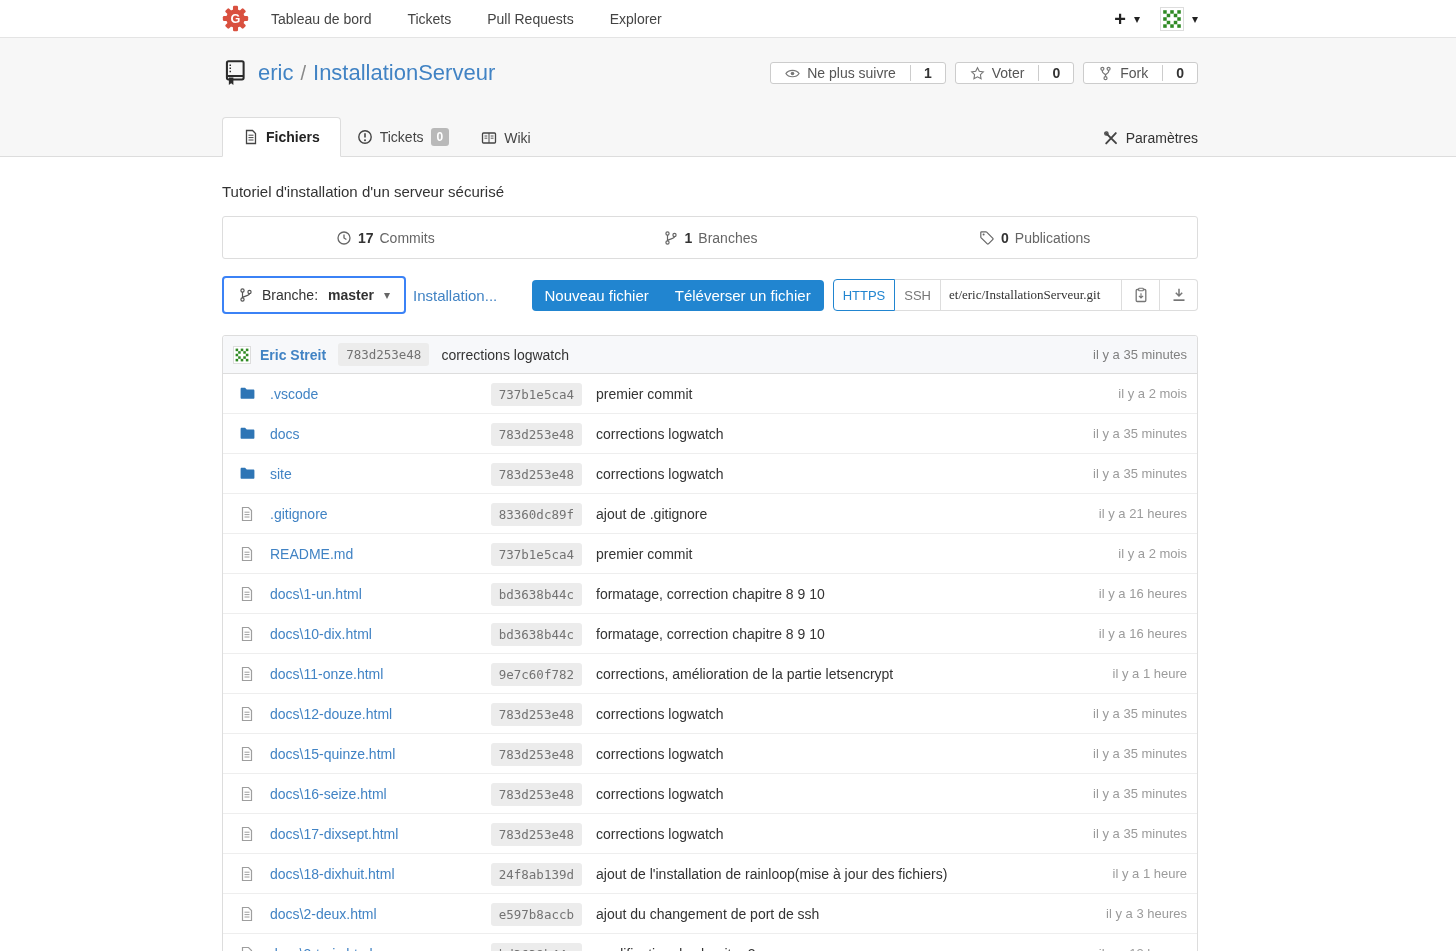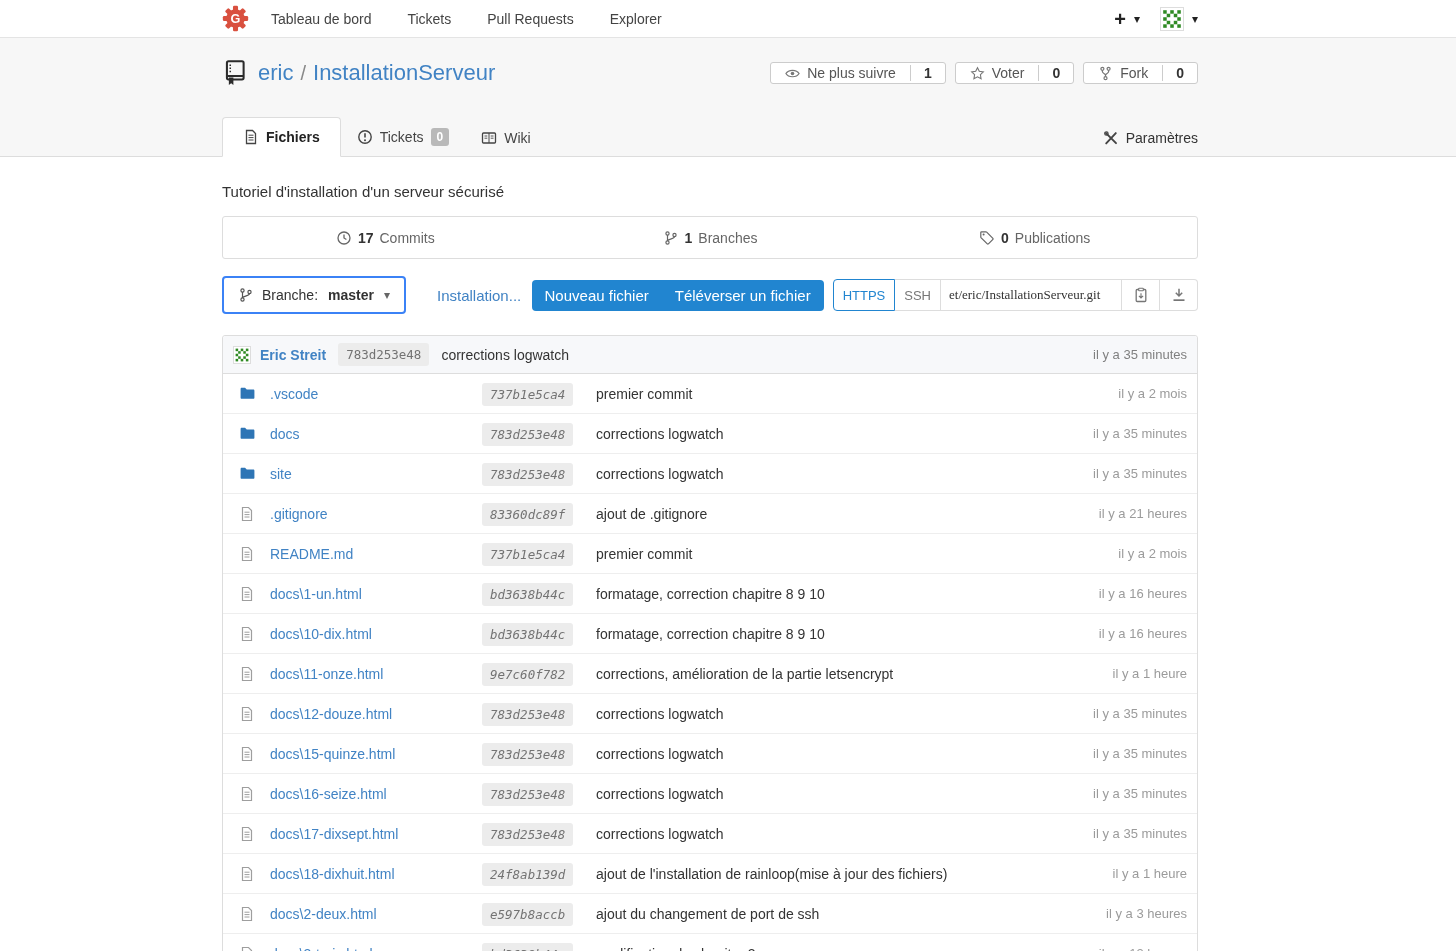--- a/index.html
+++ b/index.html
@@ -56,21 +56,21 @@
           font-size: 14px; color: #666; cursor: pointer; }
   .stat b { color: #333; }
   .ico16 { width: 16px; height: 16px; color: #666; }
 
   .toolbar { margin-top: 17px; height: 38px; display: flex; align-items: center; }
   .branch-btn { height: 38px; display: inline-flex; align-items: center; gap: 8px; padding: 16px 14px;
                 background: #fff; border: 2px solid #3b82f6; border-radius: 4px; font-size: 14px;
                 color: #333; cursor: pointer; }
   .branch-btn b { margin-left: 2px; }
   .branch-btn .caret { color: #666; }
-  .path-link { margin-left: 31px; font-size: 15px; color: #4183c4; }
+  .path-link { margin-left: 7px; font-size: 15px; color: #4183c4; }
   .tool-right { margin-left: auto; display: flex; align-items: center; }
   .btn-blue { height: 31px; display: inline-flex; align-items: center; padding: 0 13px;
               background: #2185d0; color: #fff; font-size: 15px; border: none; cursor: pointer;
               font-family: "Liberation Sans", sans-serif; }
   .btn-blue.first { border-radius: 4px 0 0 4px; }
   .btn-blue.last { border-radius: 0 4px 4px 0; }
   .clone-group { display: flex; height: 32px; margin-left: 9px; align-items: stretch; }
   .seg { display: flex; align-items: center; font-size: 13px; background: #fff; }
   .seg-https { color: #2185d0; border: 1px solid #2185d0; border-radius: 4px 0 0 4px;
                padding: 12px 9px; z-index: 2; cursor: pointer; }
@@ -92,21 +92,21 @@
                font-size: 12.5px; color: #737373; }
   .commit-head .msg { margin-left: 12px; font-size: 14px; color: #333; }
   .commit-head .time { margin-left: auto; font-size: 13px; color: #808080; }
 
   .frow { height: 40px; display: flex; align-items: center; padding: 0 10px;
           border-bottom: 1px solid #eee; background: #fff; }
   .cell-icon { width: 17px; height: 17px; margin-left: 6px; margin-right: 14px; flex: none;
                display: flex; align-items: center; color: #9e9e9e; }
   .fname { width: 212px; flex: none; font-size: 14px; color: #4183c4; overflow: hidden;
            white-space: nowrap; }
-  .hash-cell { width: 100px; flex: none; text-align: left; font-style: italic; }
+  .hash-cell { width: 100px; flex: none; text-align: right; }
   .fmsg { flex: 1; margin-left: 14px; font-size: 14px; color: #333; overflow: hidden;
           white-space: nowrap; }
   .ftime { font-size: 13px; color: #9b9b9b; margin-left: 12px; white-space: nowrap; }
 </style>
 </head>
 <body>
 
 <div class="navbar">
   <div class="nav-inner">
     <span class="logo">

